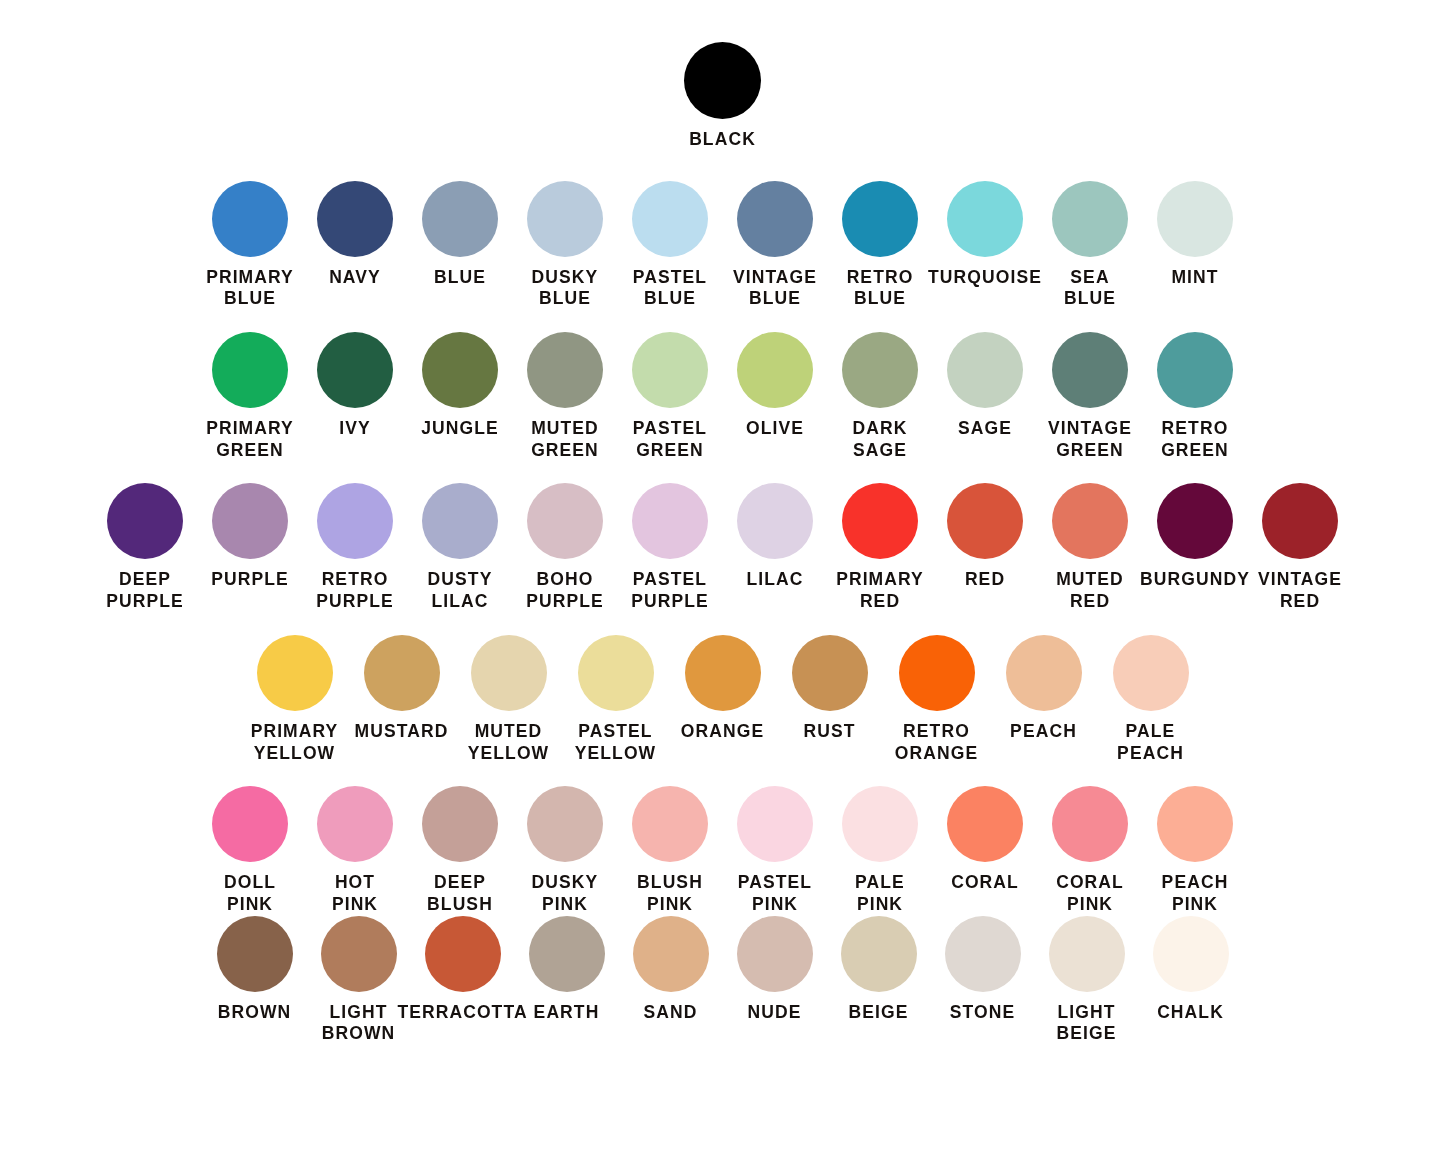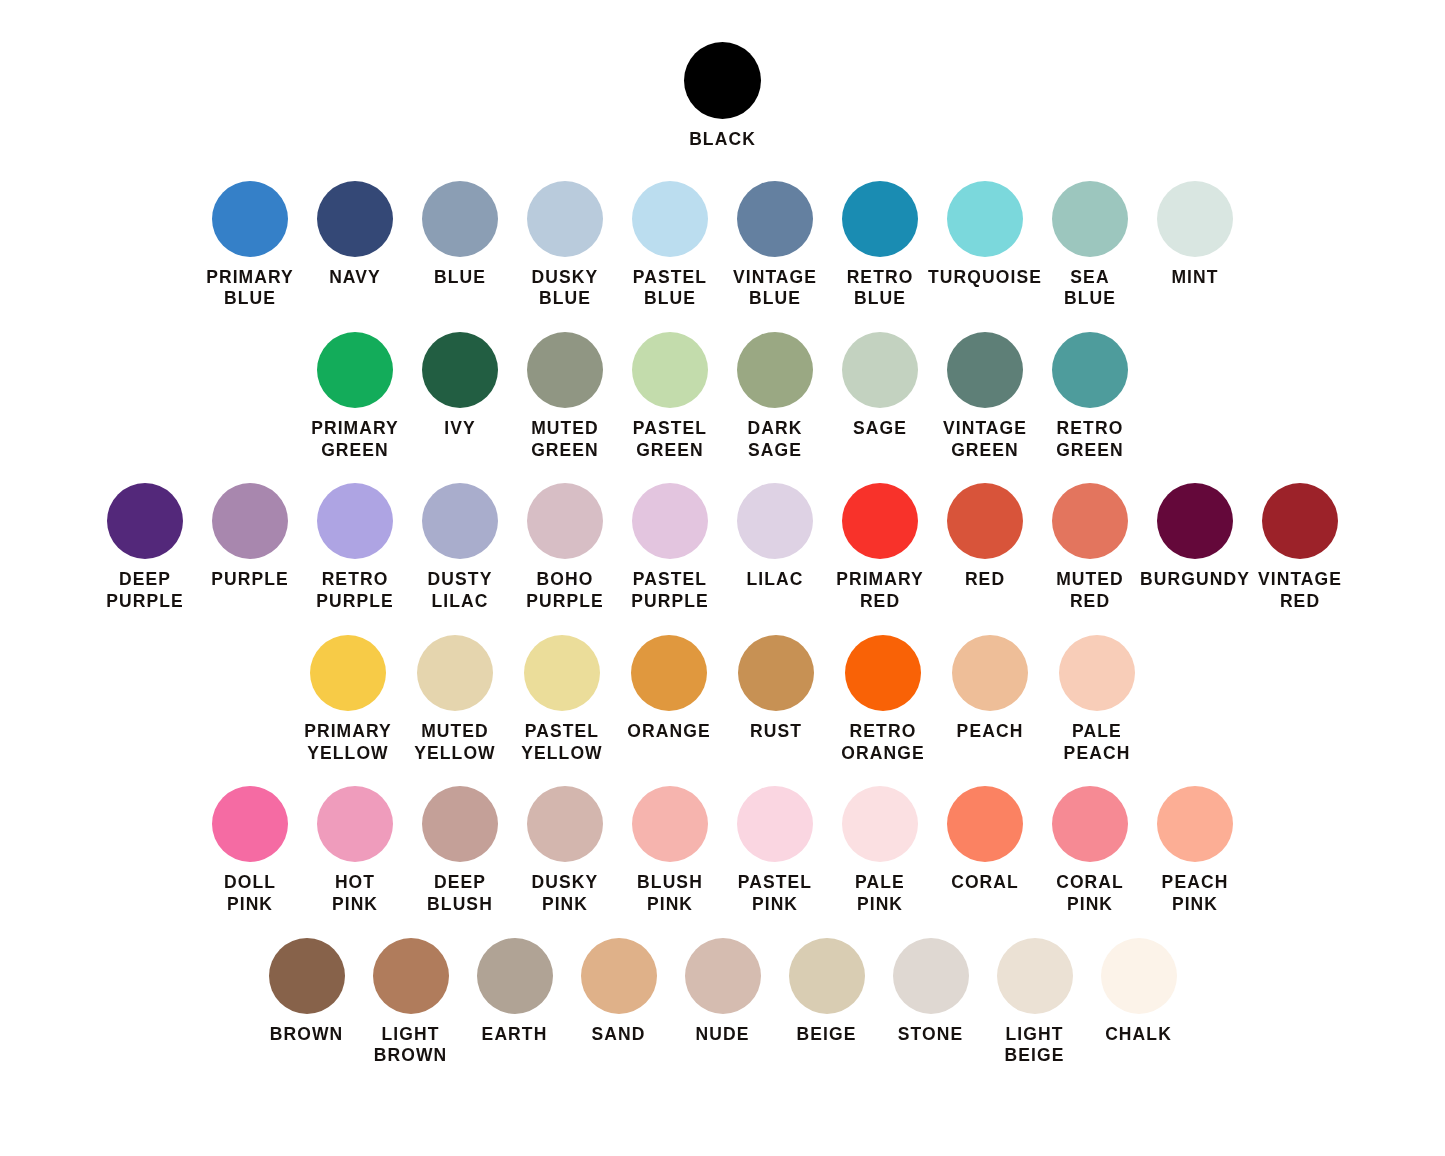--- a/index.html
+++ b/index.html
@@ -68,21 +68,21 @@
   .row-green .swatch-dot     { width: 76px; height: 76px; }
 
   .row-purple-red   { margin-bottom: 22px; }
   .row-purple-red .swatch-cell { width: 105px; }
   .row-purple-red .swatch-dot  { width: 76px; height: 76px; }
 
   .row-yellow       { margin-bottom: 22px; }
   .row-yellow .swatch-cell   { width: 107px; }
   .row-yellow .swatch-dot    { width: 76px; height: 76px; }
 
-  .row-pink         { margin-bottom: 22px; }
+  .row-pink         { }
   .row-pink .swatch-cell     { width: 105px; }
   .row-pink .swatch-dot      { width: 76px; height: 76px; }
 
   .row-brown        { margin-bottom: 12px; }
   .row-brown .swatch-cell    { width: 104px; }
   .row-brown .swatch-dot     { width: 76px; height: 76px; }
 </style>
 </head>
 <body>
 
@@ -146,28 +146,36 @@
       <div class="swatch-cell">
         <div class="swatch-dot" style="background: rgb(19, 172, 90);"></div>
         <div class="swatch-label">PRIMARY
 GREEN</div>
       </div>
       <div class="swatch-cell">
         <div class="swatch-dot" style="background: rgb(34, 94, 66);"></div>
         <div class="swatch-label">IVY</div>
       </div>
       <div class="swatch-cell">
+        <div class="swatch-dot" style="background: rgb(102, 119, 65);"></div>
+        <div class="swatch-label">JUNGLE</div>
+      </div>
+      <div class="swatch-cell">
         <div class="swatch-dot" style="background: rgb(144, 150, 131);"></div>
         <div class="swatch-label">MUTED
 GREEN</div>
       </div>
       <div class="swatch-cell">
         <div class="swatch-dot" style="background: rgb(195, 220, 172);"></div>
         <div class="swatch-label">PASTEL
 GREEN</div>
+      </div>
+      <div class="swatch-cell">
+        <div class="swatch-dot" style="background: rgb(190, 210, 121);"></div>
+        <div class="swatch-label">OLIVE</div>
       </div>
       <div class="swatch-cell">
         <div class="swatch-dot" style="background: rgb(154, 168, 131);"></div>
         <div class="swatch-label">DARK
 SAGE</div>
       </div>
       <div class="swatch-cell">
         <div class="swatch-dot" style="background: rgb(195, 210, 192);"></div>
         <div class="swatch-label">SAGE</div>
       </div>
@@ -240,20 +248,24 @@
 RED</div>
       </div>
     </div>
   <div class="swatch-row row-yellow">
       <div class="swatch-cell">
         <div class="swatch-dot" style="background: rgb(247, 203, 71);"></div>
         <div class="swatch-label">PRIMARY
 YELLOW</div>
       </div>
       <div class="swatch-cell">
+        <div class="swatch-dot" style="background: rgb(205, 162, 95);"></div>
+        <div class="swatch-label">MUSTARD</div>
+      </div>
+      <div class="swatch-cell">
         <div class="swatch-dot" style="background: rgb(229, 213, 174);"></div>
         <div class="swatch-label">MUTED
 YELLOW</div>
       </div>
       <div class="swatch-cell">
         <div class="swatch-dot" style="background: rgb(235, 221, 154);"></div>
         <div class="swatch-label">PASTEL
 YELLOW</div>
       </div>
       <div class="swatch-cell">
@@ -334,20 +346,24 @@
       <div class="swatch-cell">
         <div class="swatch-dot" style="background: rgb(135, 98, 74);"></div>
         <div class="swatch-label">BROWN</div>
       </div>
       <div class="swatch-cell">
         <div class="swatch-dot" style="background: rgb(176, 124, 92);"></div>
         <div class="swatch-label">LIGHT
 BROWN</div>
       </div>
       <div class="swatch-cell">
+        <div class="swatch-dot" style="background: rgb(199, 88, 54);"></div>
+        <div class="swatch-label">TERRACOTTA</div>
+      </div>
+      <div class="swatch-cell">
         <div class="swatch-dot" style="background: rgb(176, 163, 149);"></div>
         <div class="swatch-label">EARTH</div>
       </div>
       <div class="swatch-cell">
         <div class="swatch-dot" style="background: rgb(223, 177, 137);"></div>
         <div class="swatch-label">SAND</div>
       </div>
       <div class="swatch-cell">
         <div class="swatch-dot" style="background: rgb(213, 188, 176);"></div>
         <div class="swatch-label">NUDE</div>

